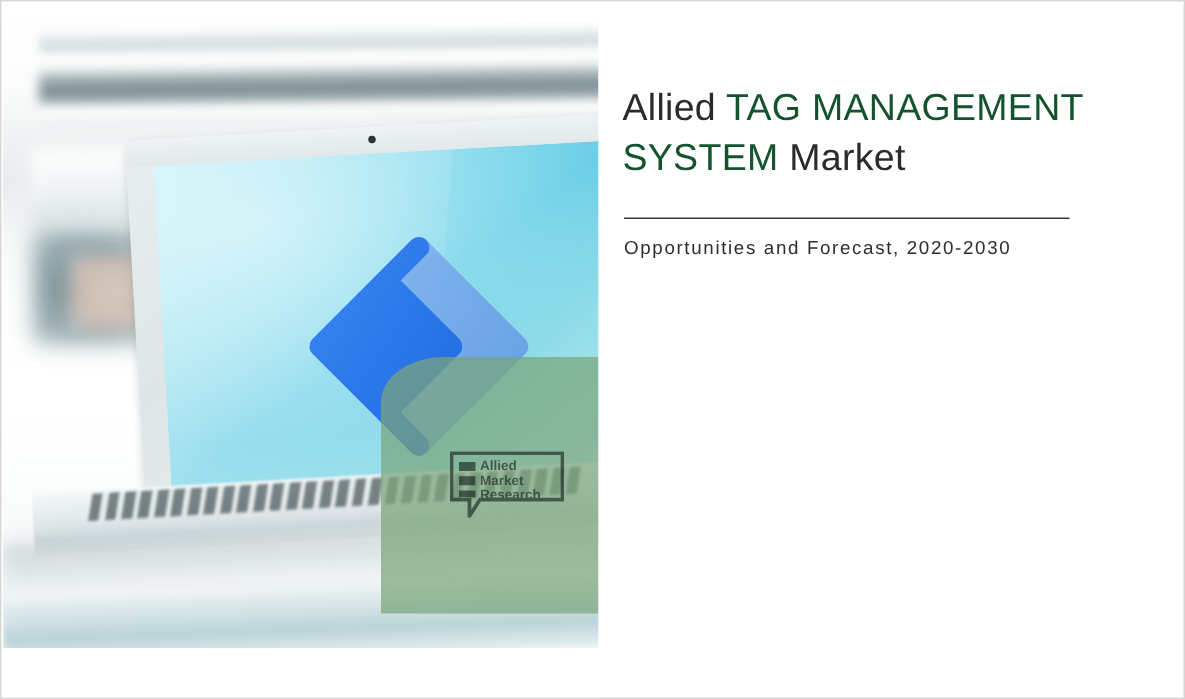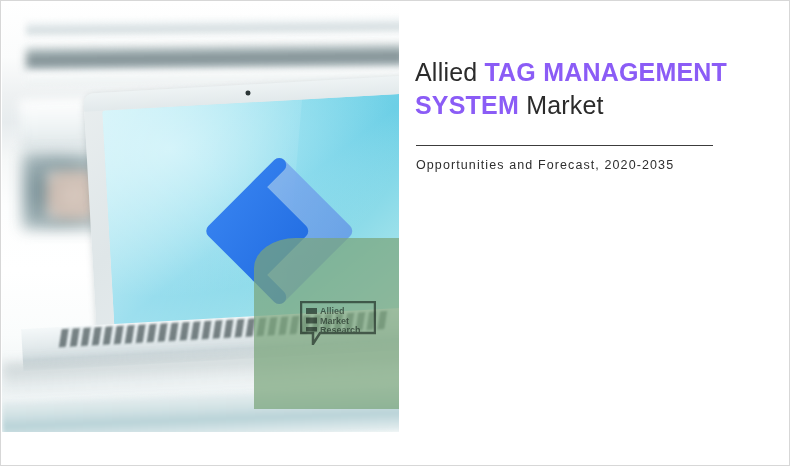--- a/index.html
+++ b/index.html
@@ -143,21 +143,21 @@
     position:absolute;left:398px;top:1px;right:1px;bottom:1px;
     background:#ffffff;
   }
   .title{
     position:absolute;left:16px;top:54px;width:330px;
     font-size:25px;line-height:33px;
     color:#2b2b2b;
     letter-spacing:.2px;
   }
   .title .hl{
-    color:#8b5cf6;font-weight:bold;
+    color:#14532d;font-weight:normal;
   }
   .title-rule{
     position:absolute;left:17px;top:143px;width:297px;height:1px;
     background:#3c3c3c;
   }
   .subtitle{
     position:absolute;left:17px;top:156px;
     font-size:12.5px;letter-spacing:1.1px;color:#2e2e2e;
   }
 
@@ -236,17 +236,17 @@
 
   <div class="right">
 
     <div class="title">
       <span>Allied </span><span class="hl">TAG MANAGEMENT</span>
       <span class="hl">SYSTEM</span><span> Market</span>
     </div>
 
     <div class="title-rule"></div>
 
-    <div class="subtitle">Opportunities and Forecast, 2020-2035</div>
+    <div class="subtitle">Opportunities and Forecast, 2020-2030</div>
 
   </div>
 
 </div>
 
 </body></html>

